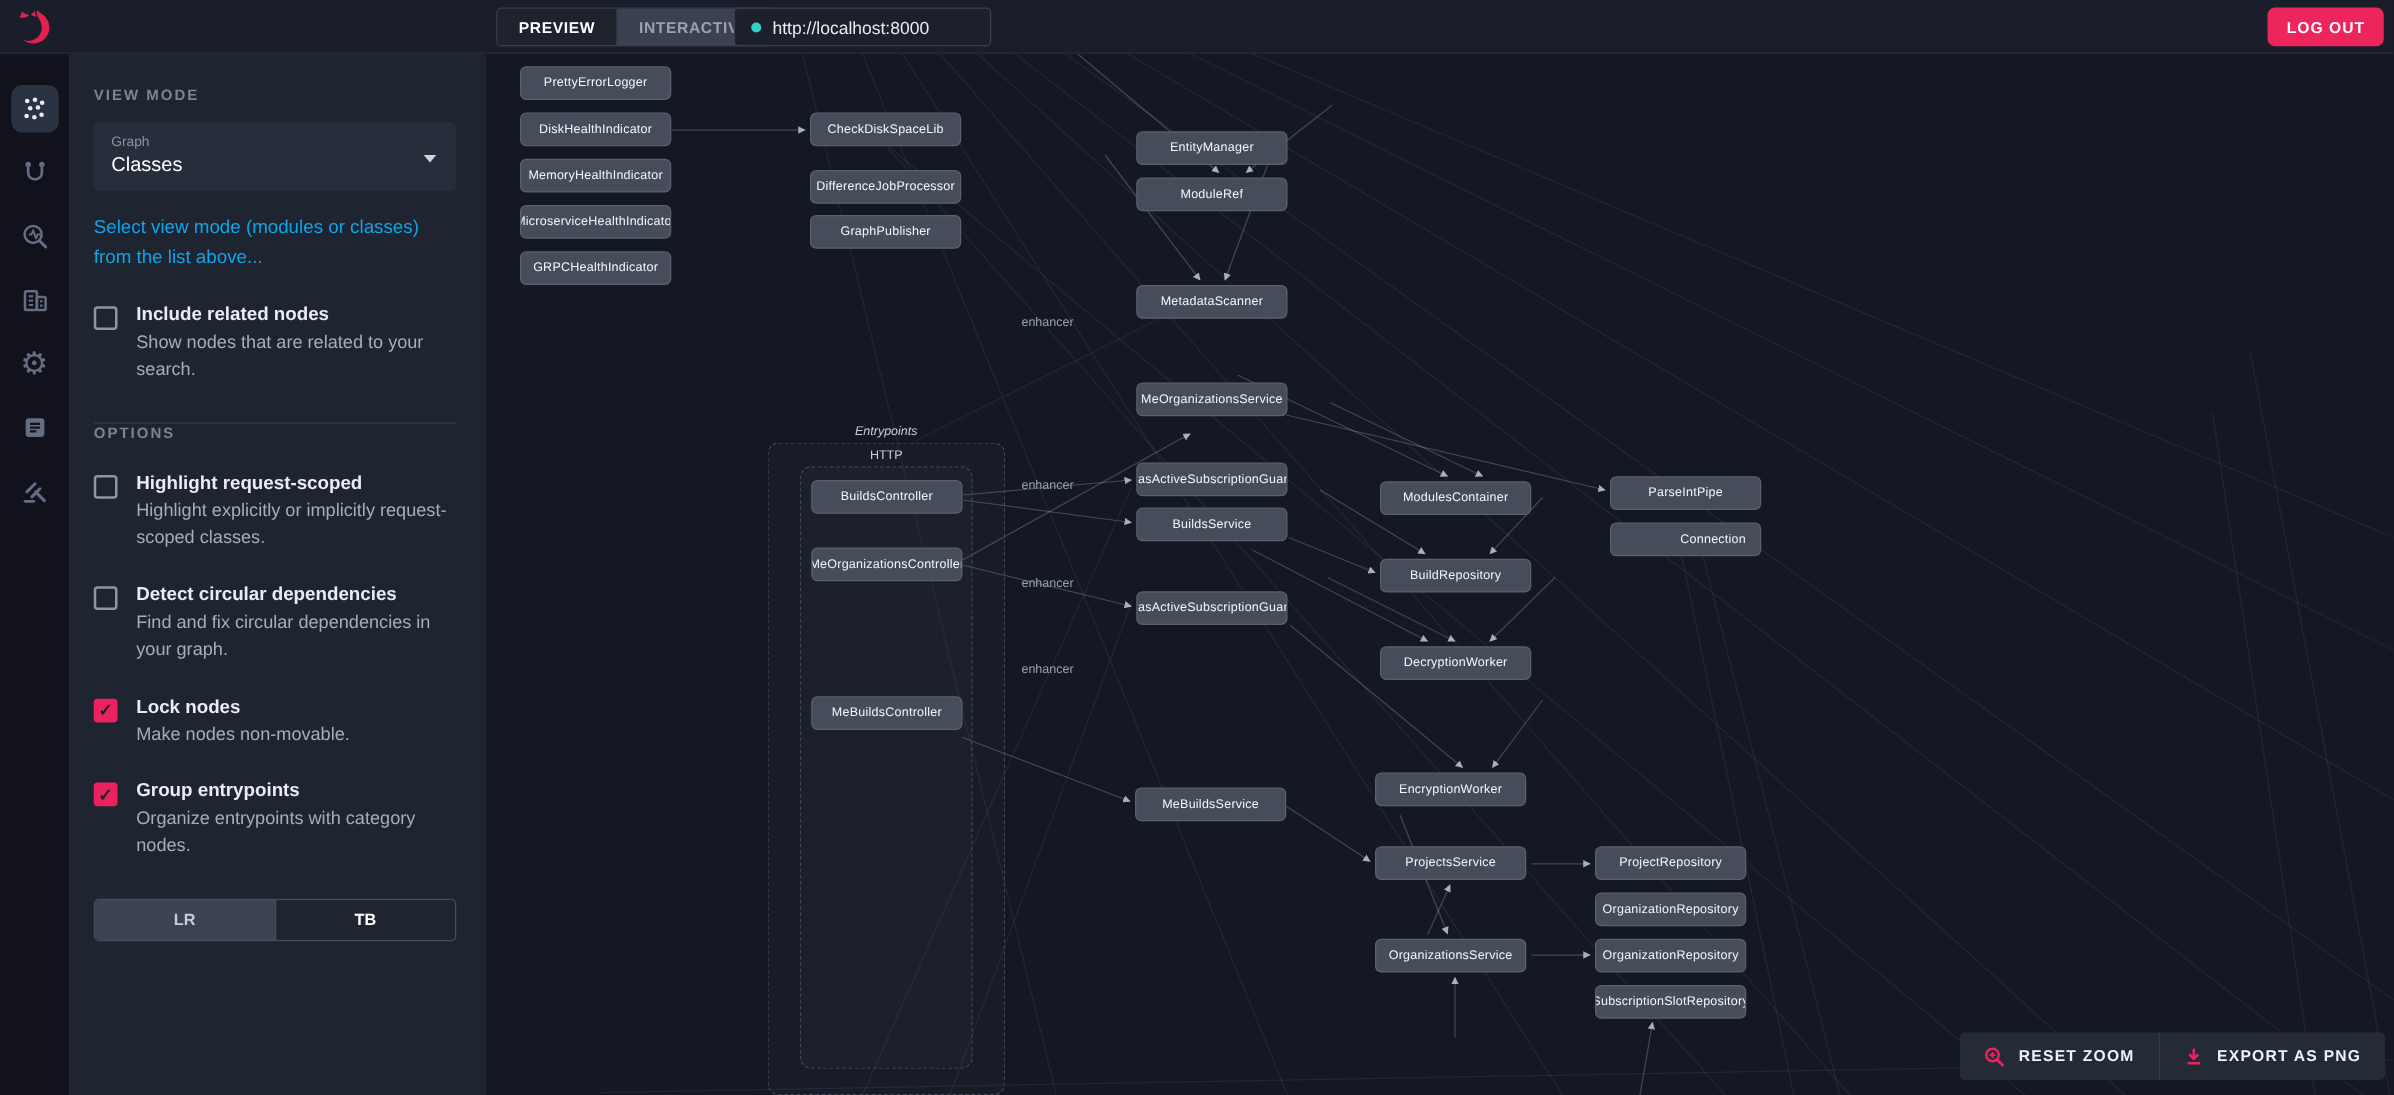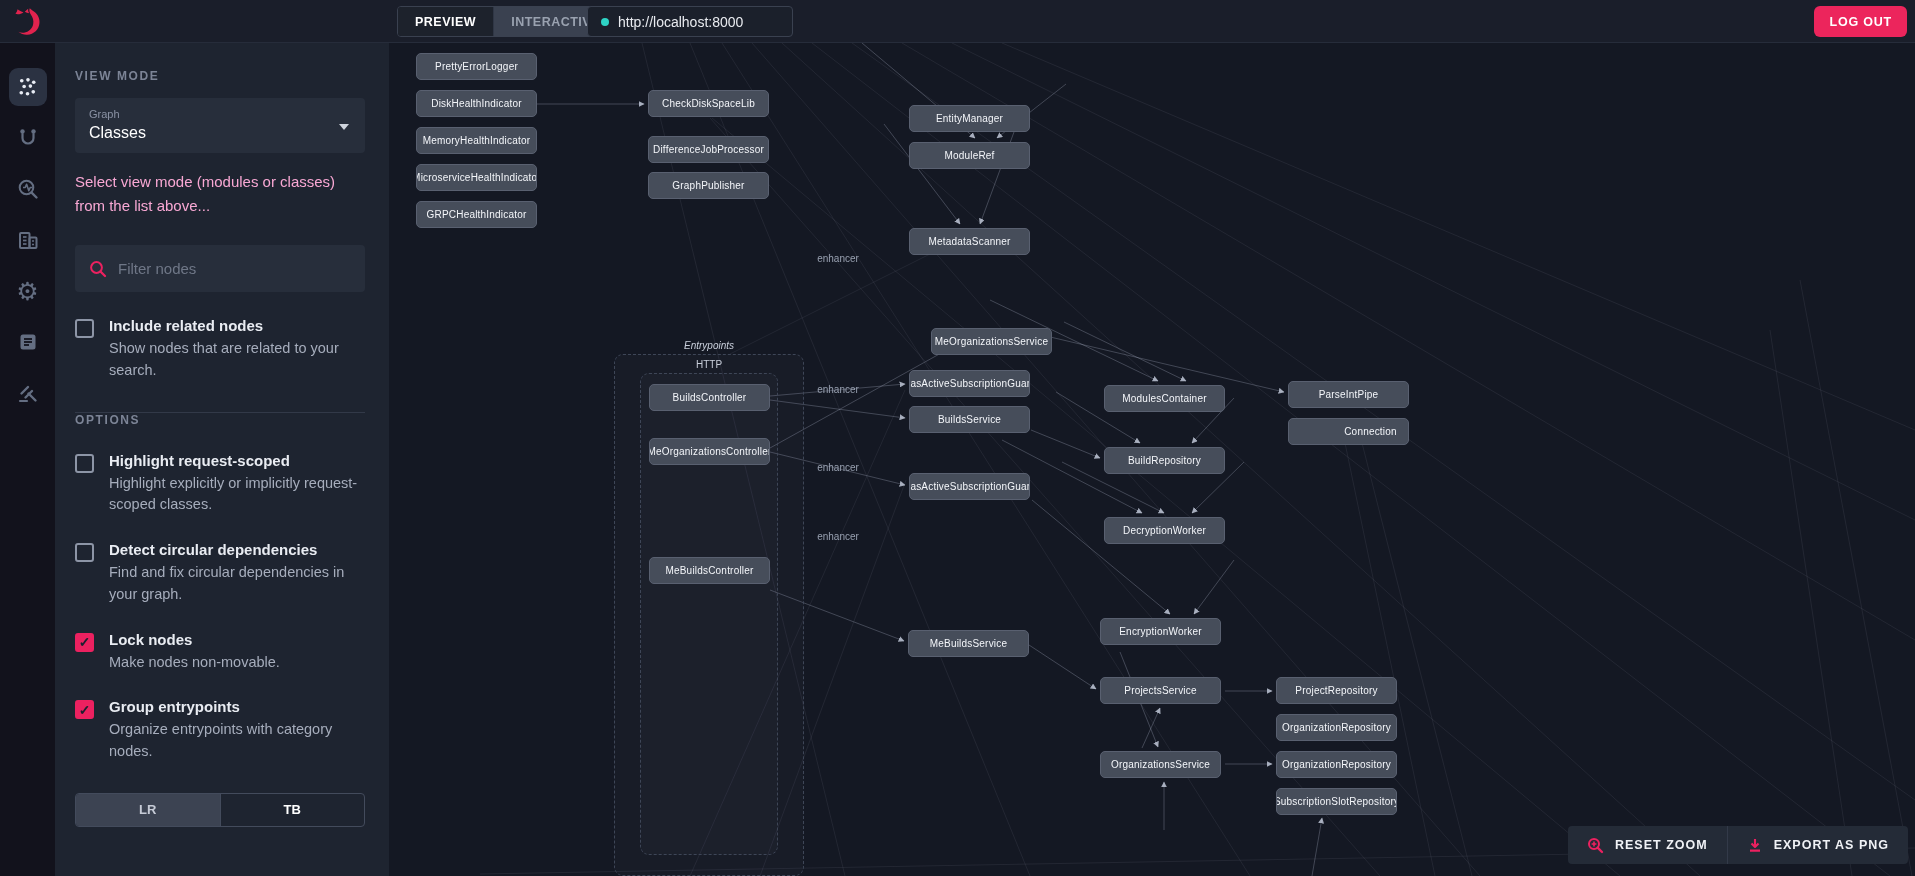--- a/index.html
+++ b/index.html
@@ -39,21 +39,21 @@
   
   #panel { flex:1; background:#1e2430; padding:26px 24px 0 20px; display:flex; flex-direction:column; }
   .section-heading { font-size:12px; font-weight:bold; letter-spacing:1.6px; color:#7c8496; }
   #dropdown { margin-top:15px; background:#272e3b; border-radius:4px; padding:10px 14px 11px 14px;
     position:relative; cursor:pointer; }
   #dropdown-label { font-size:11px; color:#8a92a4; }
   #dropdown-value { font-size:16px; color:#ffffff; margin-top:4px; }
   #dropdown-chevron { position:absolute; right:16px; top:50%; margin-top:-2px; width:0; height:0;
     border-left:5.5px solid transparent; border-right:5.5px solid transparent;
     border-top:6px solid #cfd4dd; }
-  #helper-text { margin-top:17px; font-size:15px; color:#f9a8d4; line-height:1.6; }
+  #helper-text { margin-top:17px; font-size:15px; color:#0ea5e9; line-height:1.6; }
   #filter-box { margin-top:27px; background:#272e3b; border-radius:4px; height:47px; display:flex;
     align-items:center; padding:0 14px; gap:11px; }
   #filter-input { flex:1; background:transparent; border:none; outline:none; color:#dfe3ea;
     font-size:15px; font-family:"Liberation Sans", sans-serif; }
   #filter-input::placeholder { color:#6f7787; }
   .check-row { margin-top:25px; display:flex; gap:15px; }
   .checkbox { width:19px; height:19px; border:2px solid #8d95a6; border-radius:3px;
     flex-shrink:0; margin-top:2px; cursor:pointer; display:flex; align-items:center;
     justify-content:center; font-size:14px; font-weight:bold; color:transparent; }
   .checkbox.checked { background:#ec2160; border-color:#ec2160; color:#1b2030; }
@@ -154,21 +154,21 @@
     <div class="gnode" style="left: 416px; top: 90px;">DiskHealthIndicator</div>
     <div class="gnode" style="left: 416px; top: 127px;">MemoryHealthIndicator</div>
     <div class="gnode" style="left: 416px; top: 164px;">MicroserviceHealthIndicator</div>
     <div class="gnode" style="left: 416px; top: 201px;">GRPCHealthIndicator</div>
     <div class="gnode" style="left: 648px; top: 90px;">CheckDiskSpaceLib</div>
     <div class="gnode" style="left: 648px; top: 136px;">DifferenceJobProcessor</div>
     <div class="gnode" style="left: 648px; top: 172px;">GraphPublisher</div>
     <div class="gnode" style="left: 909px; top: 105px;">EntityManager</div>
     <div class="gnode" style="left: 909px; top: 142px;">ModuleRef</div>
     <div class="gnode" style="left: 909px; top: 228px;">MetadataScanner</div>
-    <div class="gnode" style="left: 909px; top: 328px; margin-left: 22px;">MeOrganizationsService</div>
+    <div class="gnode" style="left: 909px; top: 306px;">MeOrganizationsService</div>
     <div class="gnode" style="left: 909px; top: 370px;">HasActiveSubscriptionGuard</div>
     <div class="gnode" style="left: 909px; top: 406px;">BuildsService</div>
     <div class="gnode" style="left: 909px; top: 473px;">HasActiveSubscriptionGuard</div>
     <div class="gnode" style="left: 908px; top: 630px;">MeBuildsService</div>
     <div class="gnode" style="left: 649px; top: 384px;">BuildsController</div>
     <div class="gnode" style="left: 649px; top: 438px;">MeOrganizationsController</div>
     <div class="gnode" style="left: 649px; top: 557px;">MeBuildsController</div>
     <div class="gnode" style="left: 1104px; top: 385px;">ModulesContainer</div>
     <div class="gnode" style="left: 1104px; top: 447px;">BuildRepository</div>
     <div class="gnode" style="left: 1104px; top: 517px;">DecryptionWorker</div>
@@ -298,27 +298,20 @@
     <div class="section-heading">VIEW MODE</div>
 
     <div id="dropdown">
       <div id="dropdown-label">Graph</div>
       <div id="dropdown-value">Classes</div>
       <div id="dropdown-chevron"></div>
     </div>
 
     <div id="helper-text">Select view mode (modules or classes) from the list above...</div>
 
-    <div id="filter-box">
-      <svg width="18" height="18" viewBox="0 0 18 18">
-        <circle cx="7.5" cy="7.5" r="5.4" fill="none" stroke="#ec2160" stroke-width="2"></circle>
-        <line x1="11.7" y1="11.7" x2="16" y2="16" stroke="#ec2160" stroke-width="2.3" stroke-linecap="round"></line>
-      </svg>
-      <input id="filter-input" value="" placeholder="Filter nodes" style="">
-    </div>
 
     <div id="include-related-slot">
         <div class="check-row">
           <div class="checkbox"></div>
           <div>
             <div class="check-title">Include related nodes</div>
             <div class="check-desc">Show nodes that are related to your search.</div>
           </div>
         </div>
       </div>

